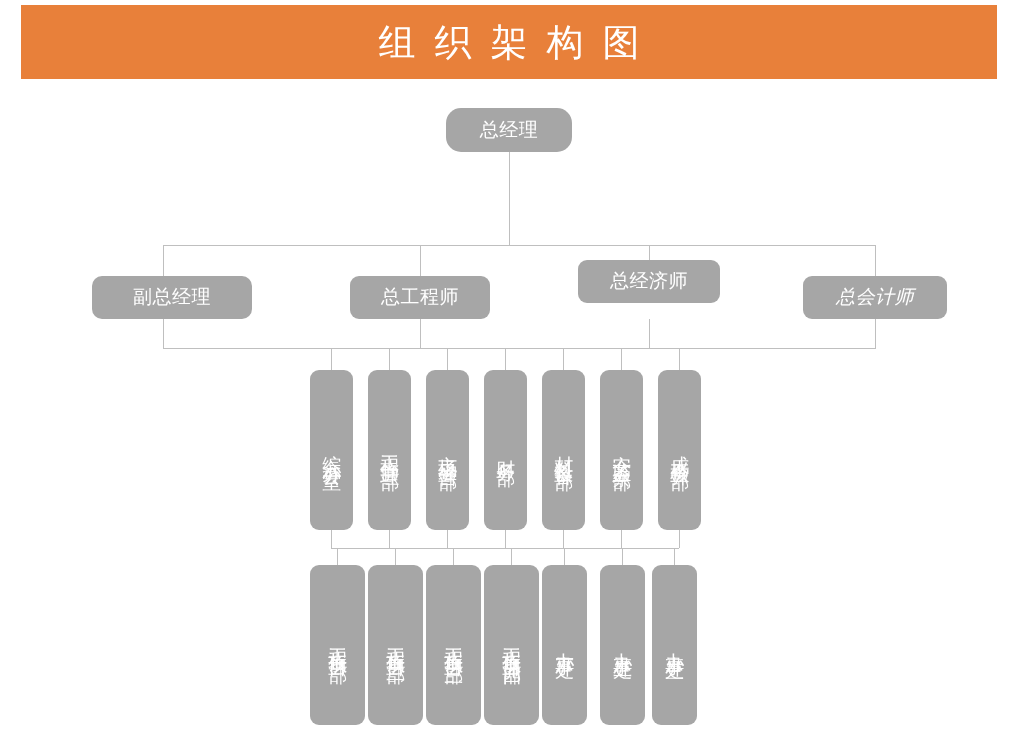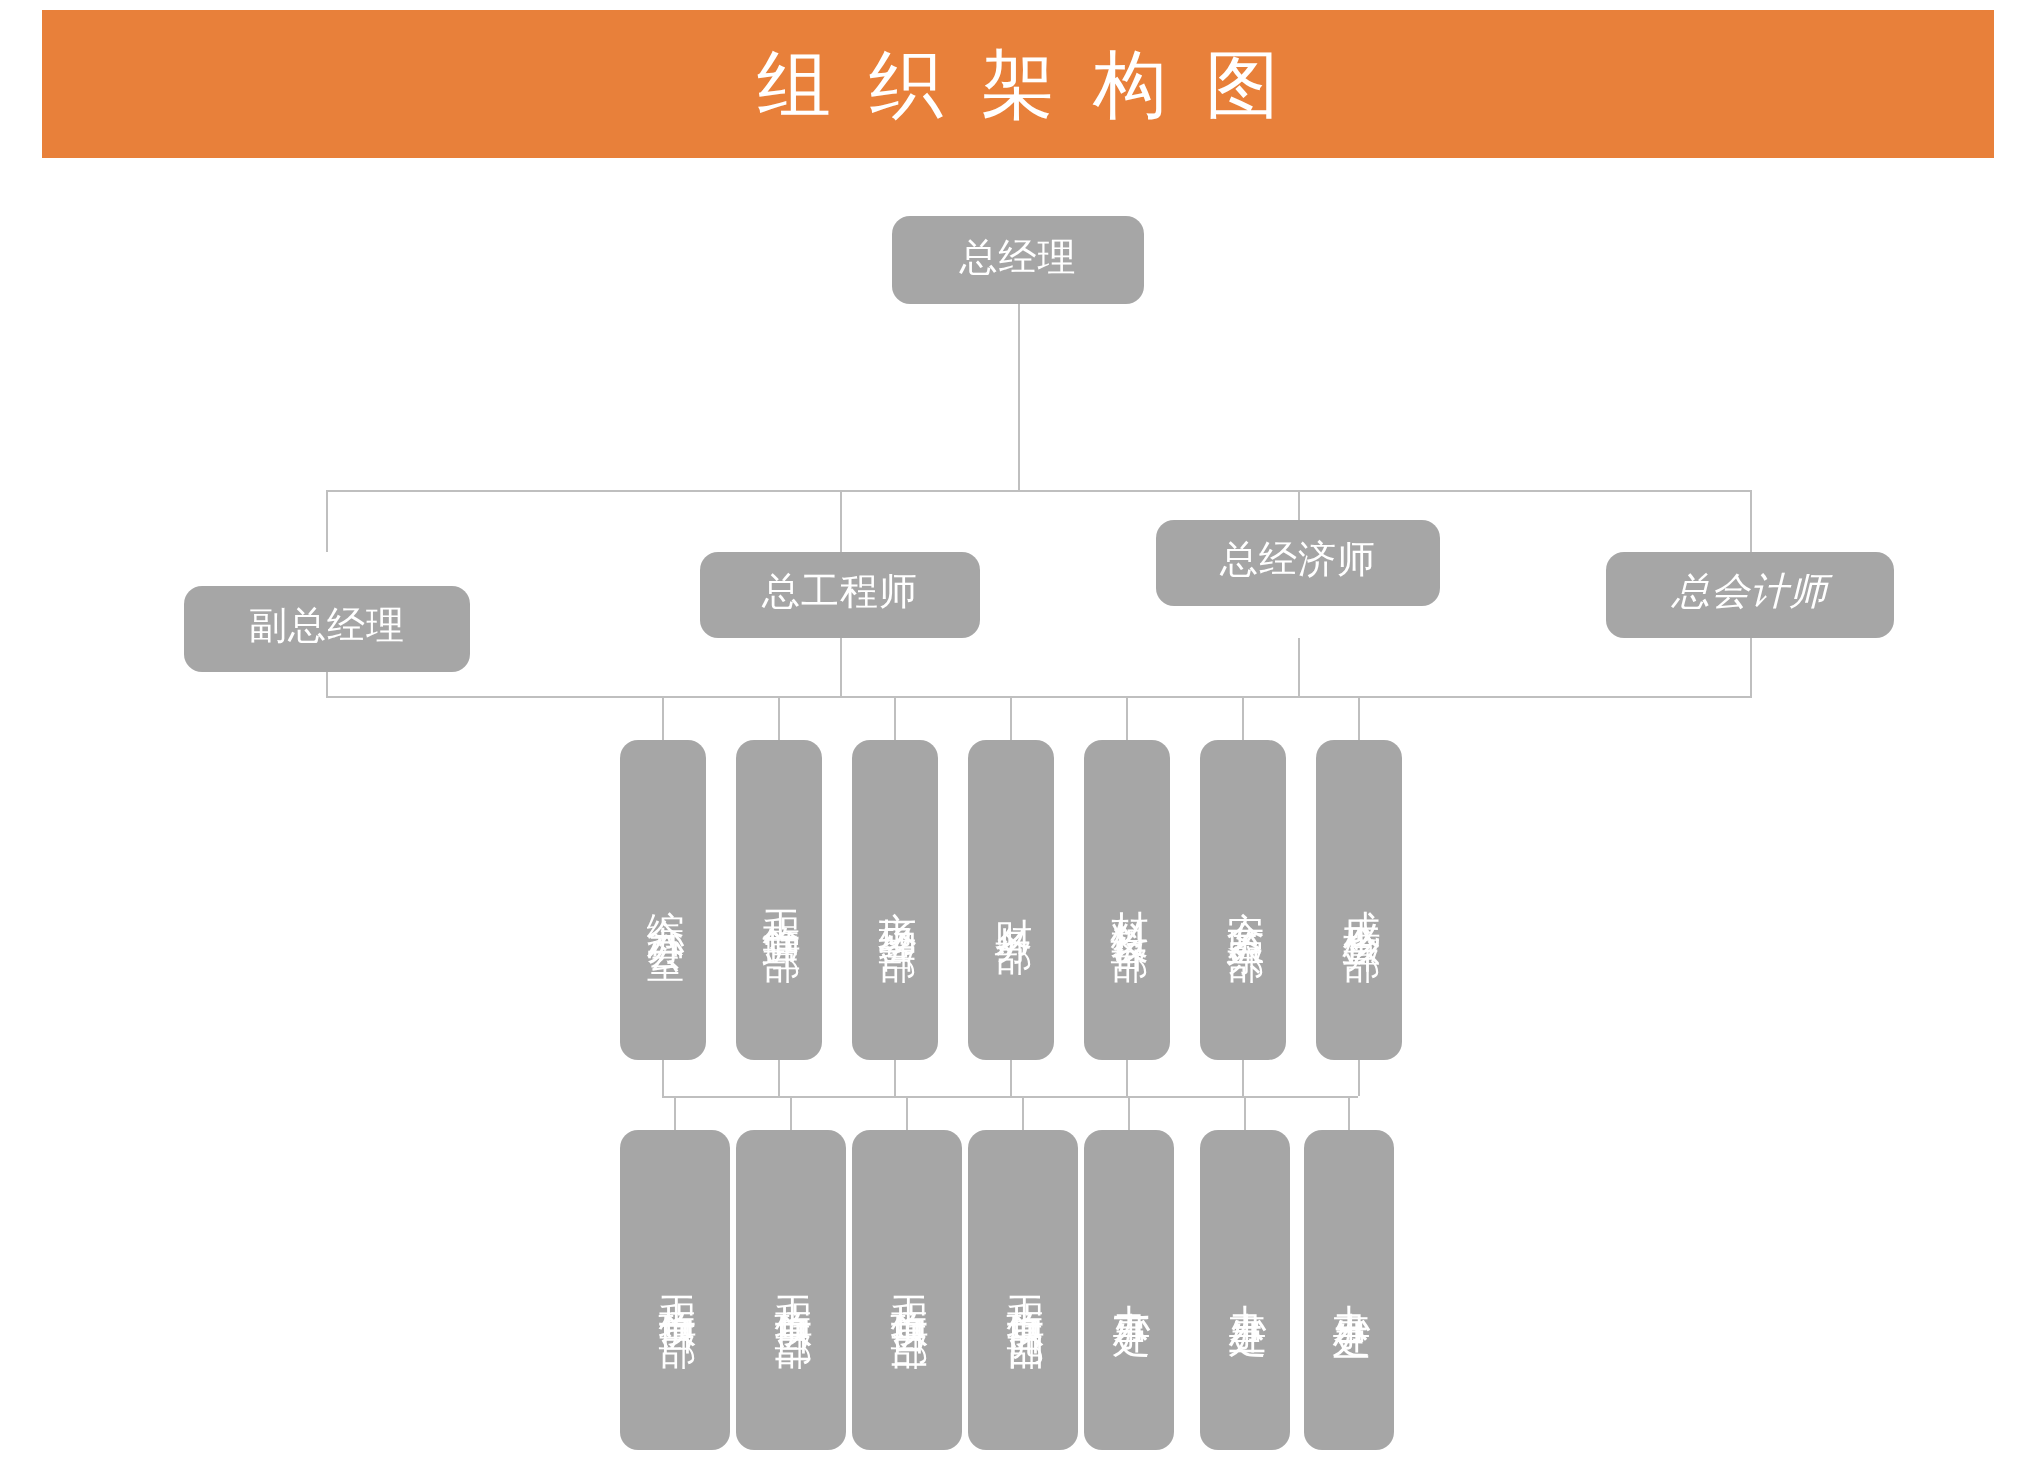--- a/index.html
+++ b/index.html
@@ -104,24 +104,24 @@
       <div class="line vline" style="left: 337px; top: 548px; height: 17px;"></div>
       <div class="line vline" style="left: 395px; top: 548px; height: 17px;"></div>
       <div class="line vline" style="left: 453px; top: 548px; height: 17px;"></div>
       <div class="line vline" style="left: 511px; top: 548px; height: 17px;"></div>
       <div class="line vline" style="left: 564px; top: 548px; height: 17px;"></div>
       <div class="line vline" style="left: 622px; top: 548px; height: 17px;"></div>
       <div class="line vline" style="left: 674px; top: 548px; height: 17px;"></div>
     </div>
 
   <div id="node-layer">
-      <div class="node h" style="left: 446px; top: 108px; width: 126px; height: 44px;">
+      <div class="node h" style="left: 446px; top: 108px; width: 126px; height: 44px; border-radius: 15px;">
         <span>总经理</span>
       </div>
-      <div class="node h" style="left: 92px; top: 293px; width: 143px; height: 43px;">
+      <div class="node h" style="left: 92px; top: 276px; width: 160px; height: 43px; border-radius: 10px;">
         <span>副总经理</span>
       </div>
       <div class="node h" style="left: 350px; top: 276px; width: 140px; height: 43px;">
         <span>总工程师</span>
       </div>
       <div class="node h" style="left: 578px; top: 260px; width: 142px; height: 43px;">
         <span>总经济师</span>
       </div>
       <div class="node h" style="left: 803px; top: 276px; width: 144px; height: 43px; font-style: italic;">
         <span>总会计师</span>

